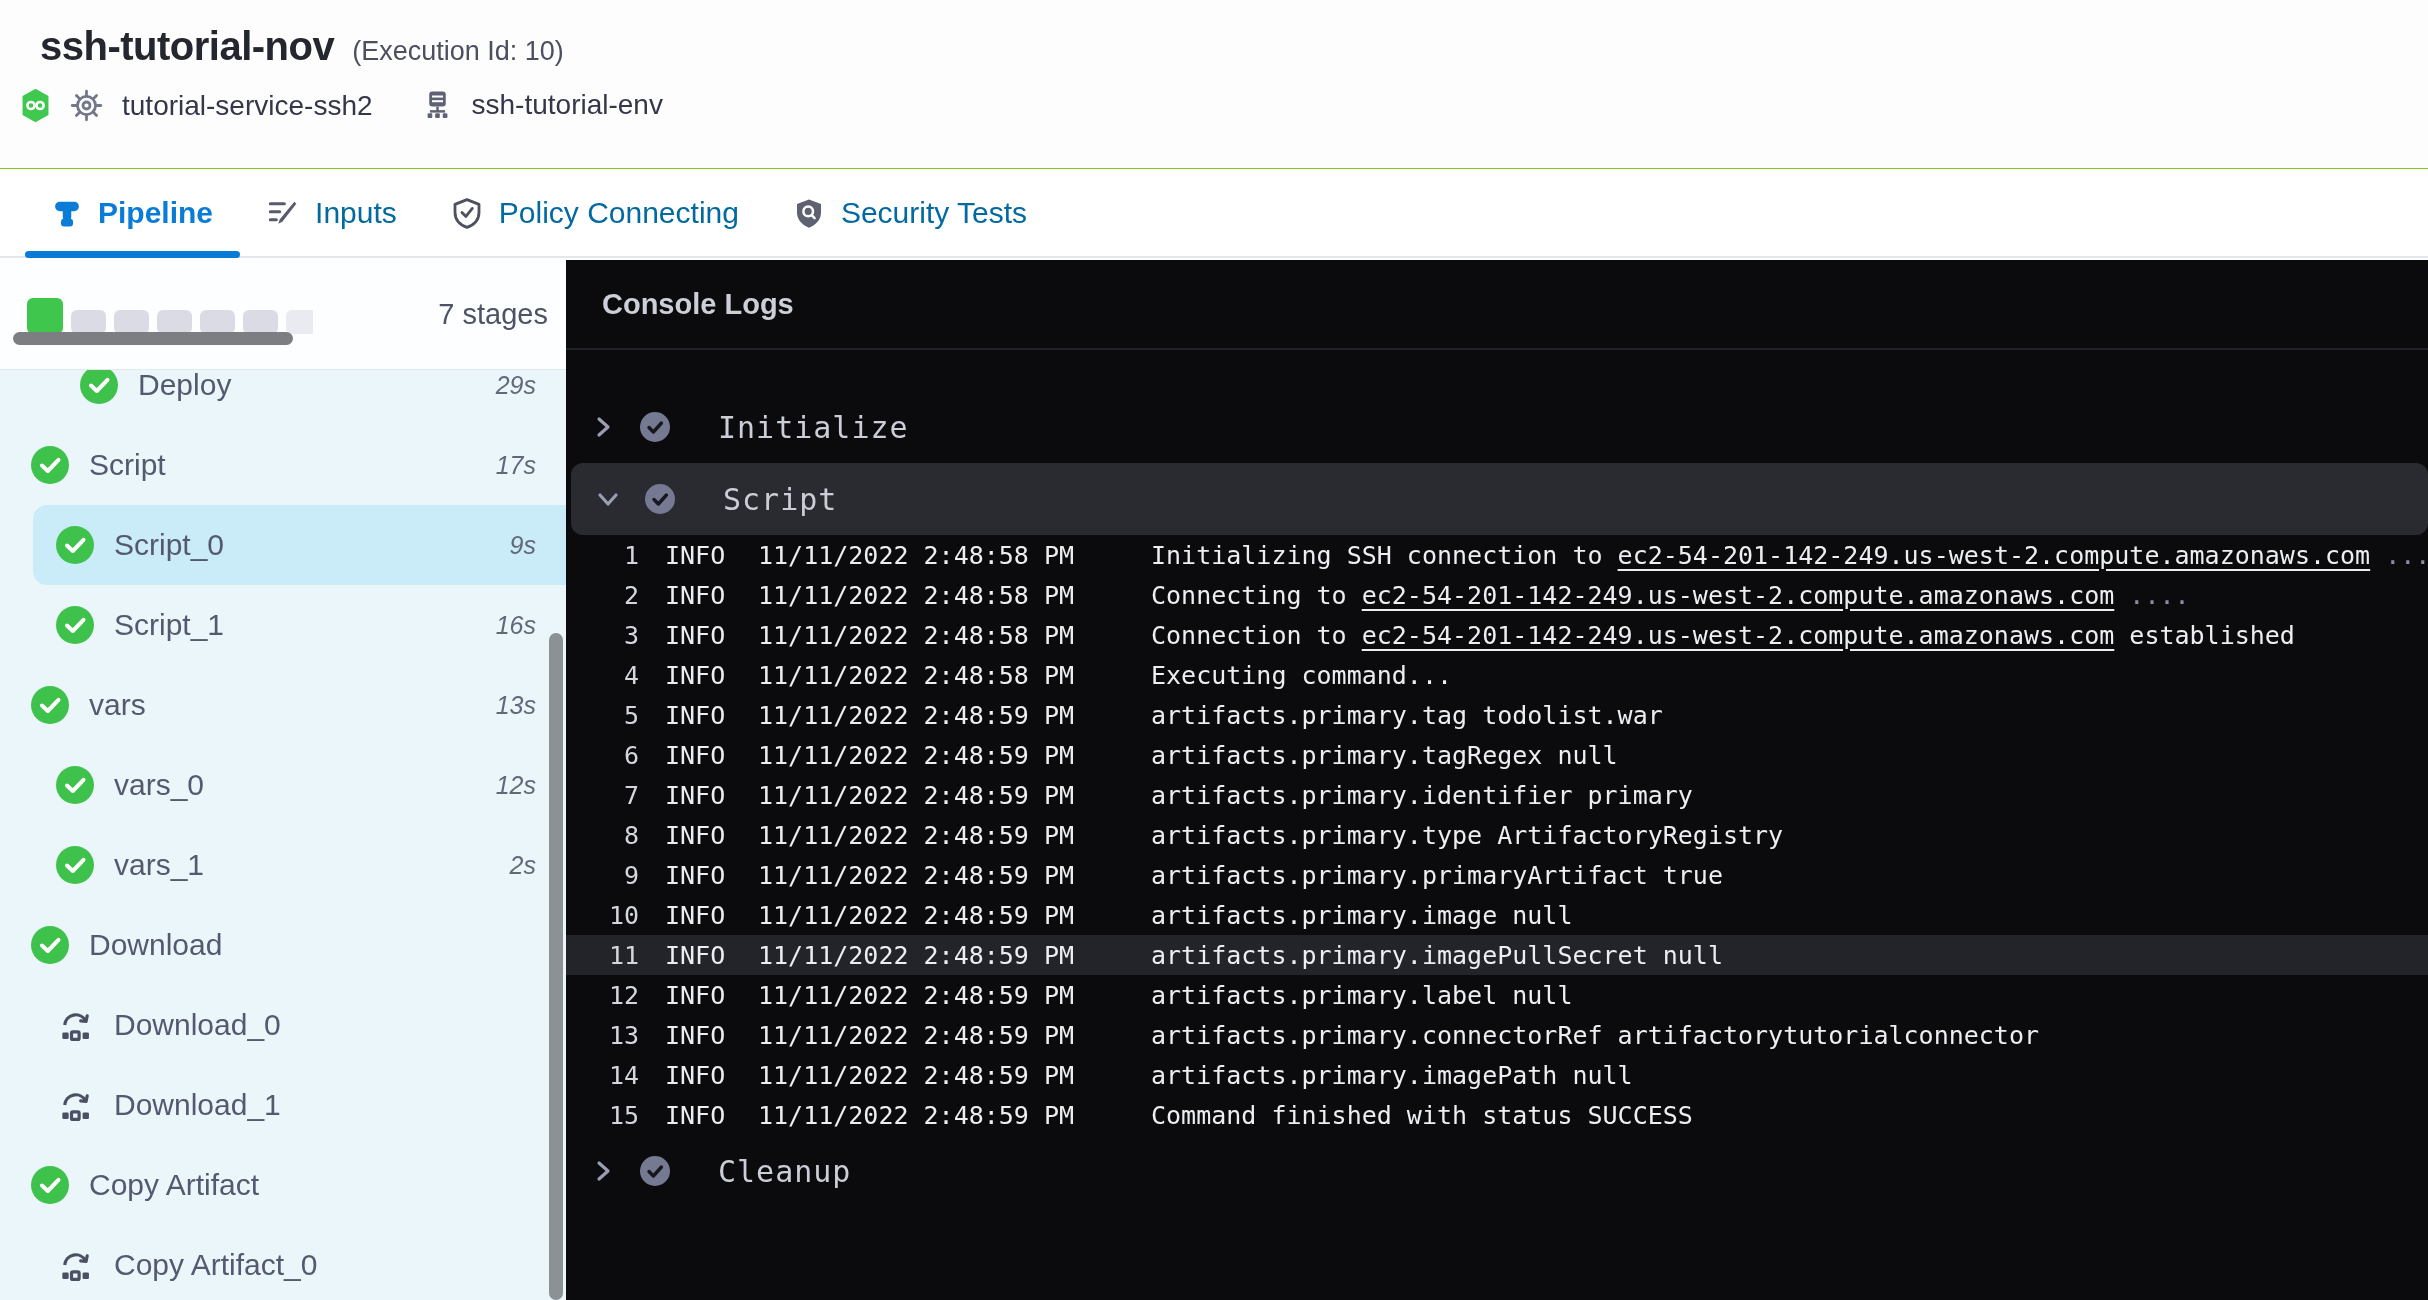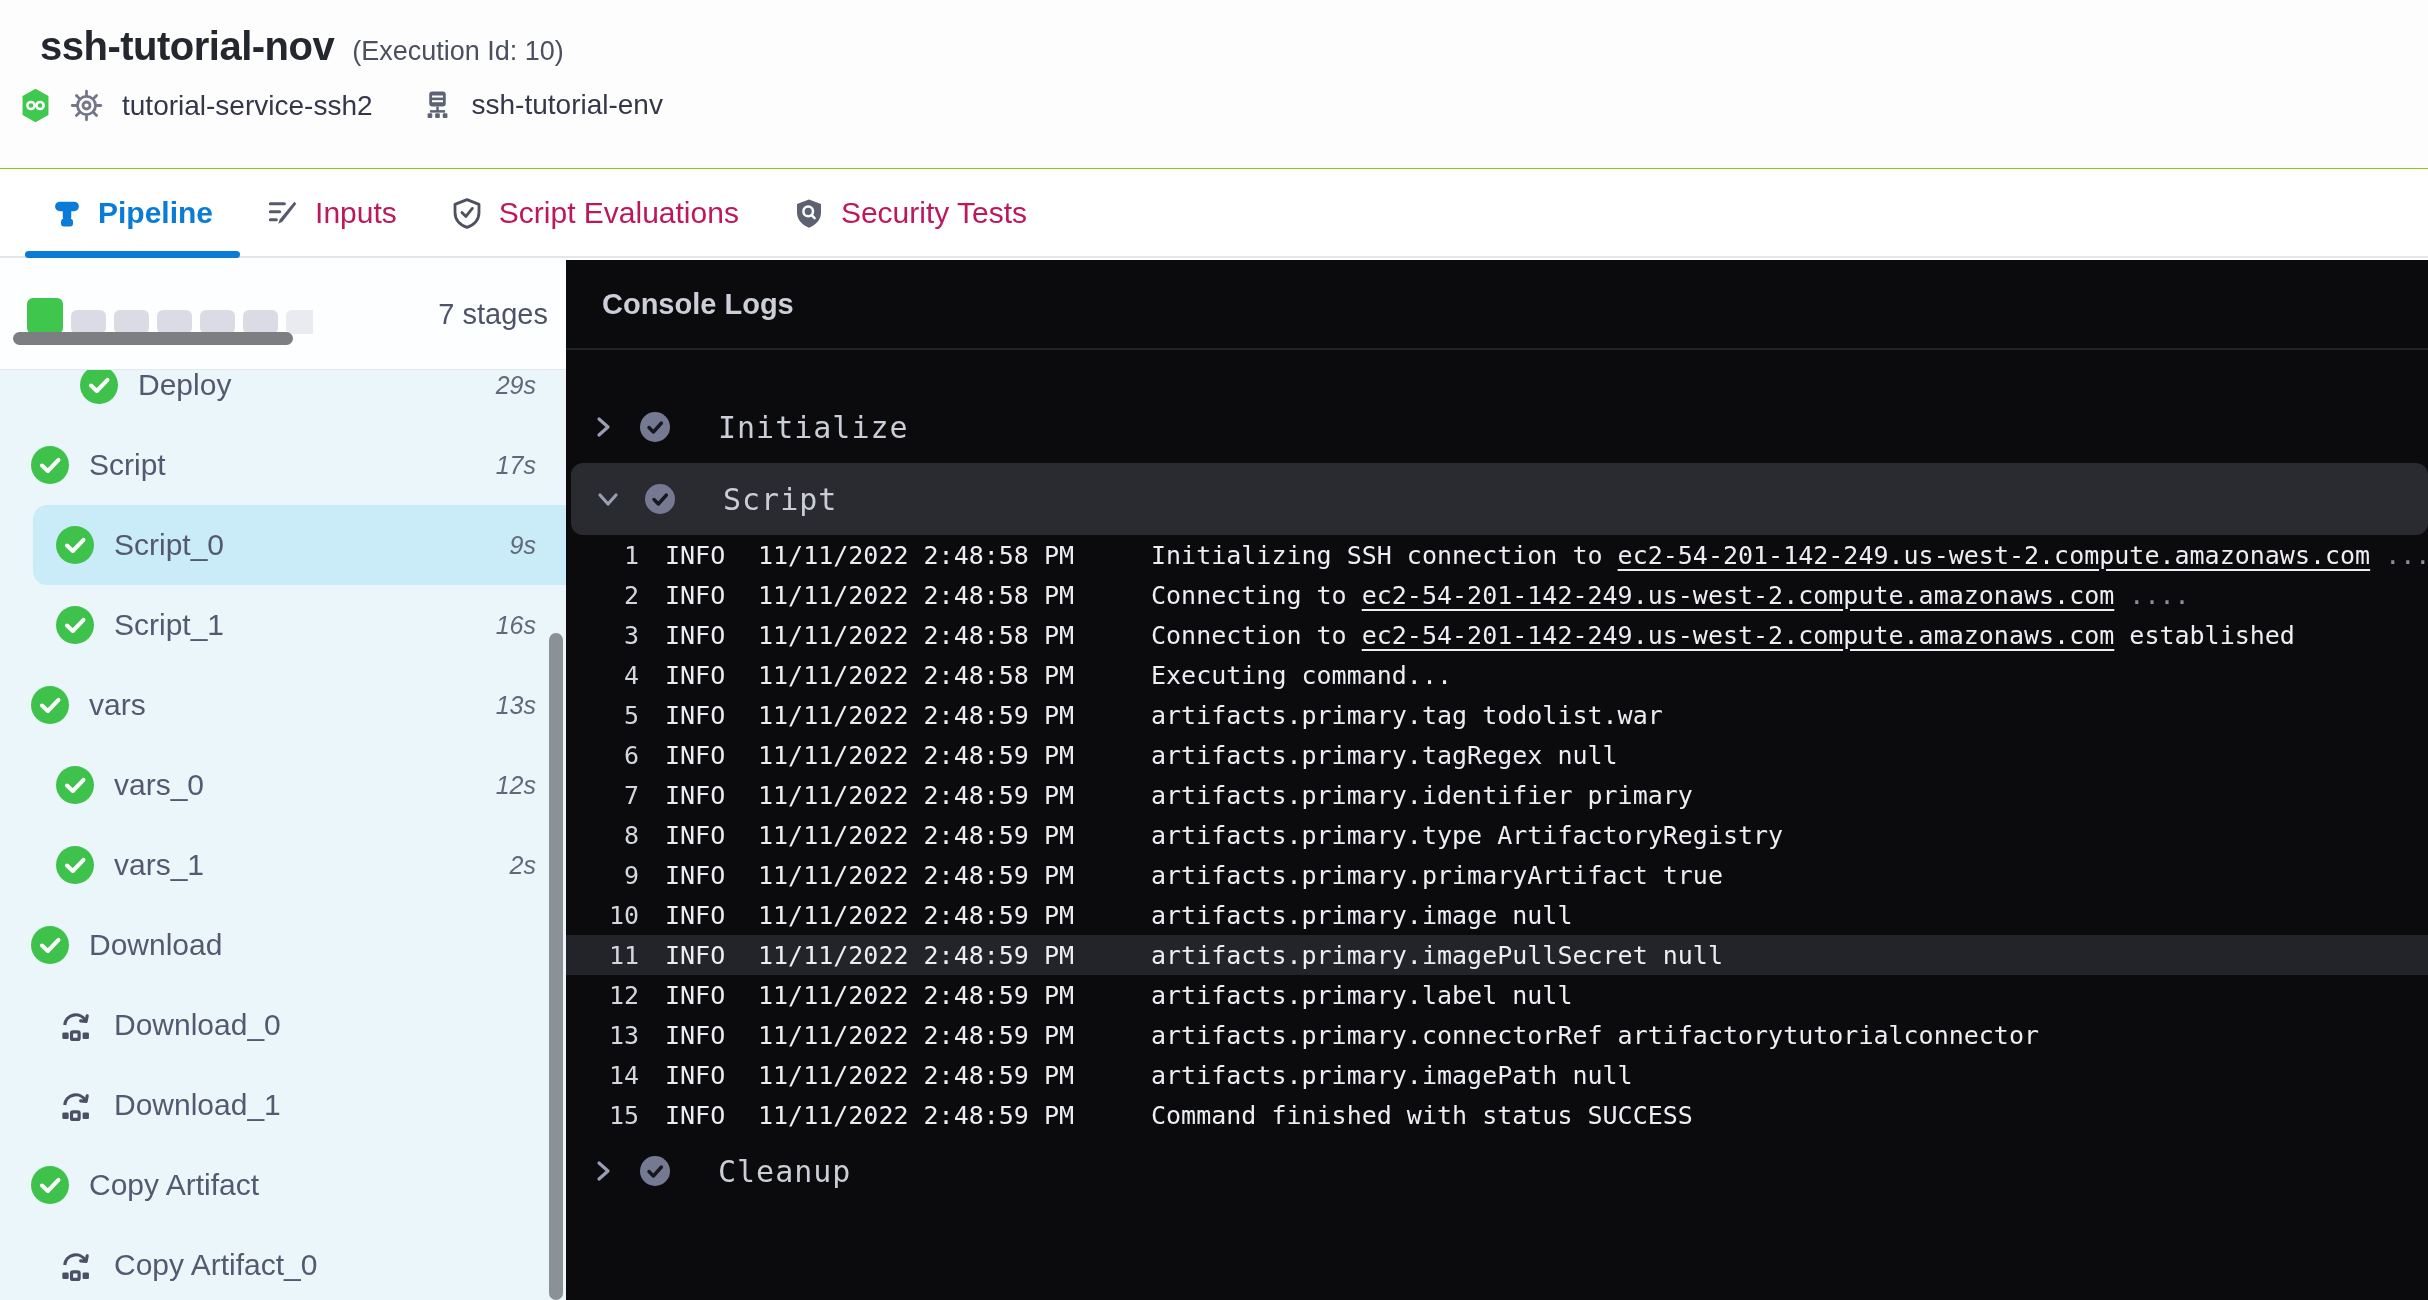--- a/index.html
+++ b/index.html
@@ -12,21 +12,21 @@
   .title-row { position:absolute; left:40px; top:24px; display:flex; align-items:baseline; gap:18px; }
   .page-title { font-size:40px; font-weight:bold; color:#25272f; letter-spacing:-0.5px; }
   .exec-id { font-size:27px; color:#4b4f5e; }
   .meta-row { position:absolute; left:20px; top:88px; display:flex; align-items:flex-start; height:42px; }
   .meta-chip { display:flex; align-items:center; gap:18px; margin-right:48px; }
   .meta-chip .label { font-size:28px; color:#34374a; }
   .icon { display:inline-flex; align-items:center; justify-content:center; }
 
   
   .tabs-row { position:absolute; top:170px; left:0; right:0; height:88px; background:#ffffff; border-bottom:2px solid #e3e6eb; display:flex; align-items:stretch; padding-left:25px; }
-  .tab { position:relative; display:flex; align-items:center; gap:16px; padding:0 27px; font-size:30px; color:#be185d; cursor:pointer; }
+  .tab { position:relative; display:flex; align-items:center; gap:16px; padding:0 27px; font-size:30px; color:#0369a1; cursor:pointer; }
   .tab .tab-label { white-space:nowrap; }
   .tab.active { color:#0a7cd7; font-weight:bold; }
   .tab.active::after { content:""; position:absolute; left:0; right:0; bottom:-2px; height:7px; border-radius:4px; background:#0a7cd7; }
 
   
   .content { position:absolute; top:260px; left:0; right:0; bottom:0; display:flex; }
 
   
   .sidebar { position:relative; flex:none; width:566px; background:#eaf6fa; overflow:hidden; }
   .sidebar-header { position:relative; height:110px; background:#fcfeff; border-bottom:1px solid #e4e9ed; }
@@ -144,21 +144,21 @@
         </span>
         <span class="tab-label">Inputs</span>
       </div>
       <div class="tab">
         <span class="icon">
           <svg width="32" height="32" viewBox="0 0 24 24" fill="none" stroke="#4c505f" stroke-width="2.1" stroke-linecap="round" stroke-linejoin="round">
             <path d="M12 2 L21 5.5 V11.5 C21 17 17.2 21 12 22.8 C6.8 21 3 17 3 11.5 V5.5 Z"></path>
             <polyline points="8.2,11.6 11.2,14.6 16,8.6"></polyline>
           </svg>
         </span>
-        <span class="tab-label">Script Evaluations</span>
+        <span class="tab-label">Policy Connecting</span>
       </div>
       <div class="tab">
         <span class="icon">
           <svg width="32" height="32" viewBox="0 0 24 24">
             <path d="M12 1.8 L21 5.3 V11.5 C21 17 17.2 21.2 12 23 C6.8 21.2 3 17 3 11.5 V5.3 Z" fill="#5d6170"></path>
             <circle cx="11.4" cy="10.8" r="3.6" fill="none" stroke="#fdfdfe" stroke-width="1.9"></circle>
             <line x1="13.9" y1="13.5" x2="16.2" y2="15.8" stroke="#fdfdfe" stroke-width="1.9" stroke-linecap="round"></line>
           </svg>
         </span>
         <span class="tab-label">Security Tests</span>

